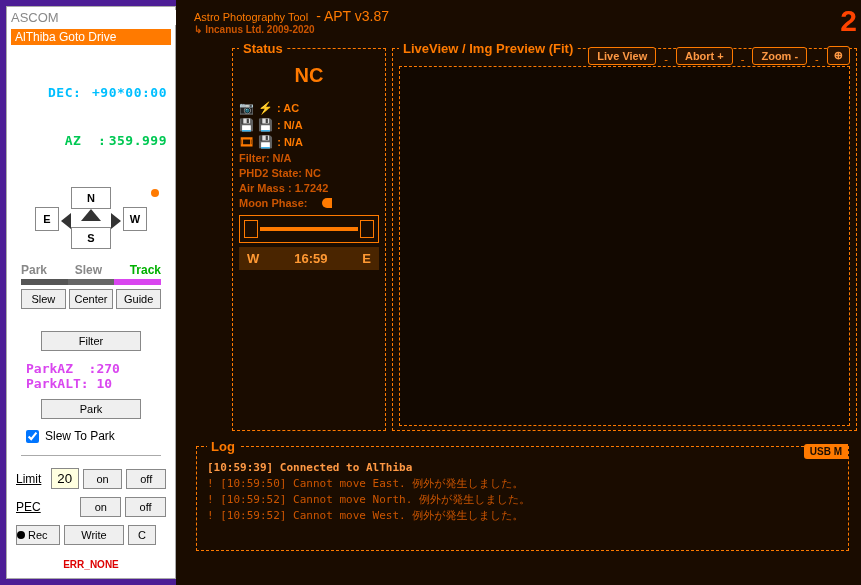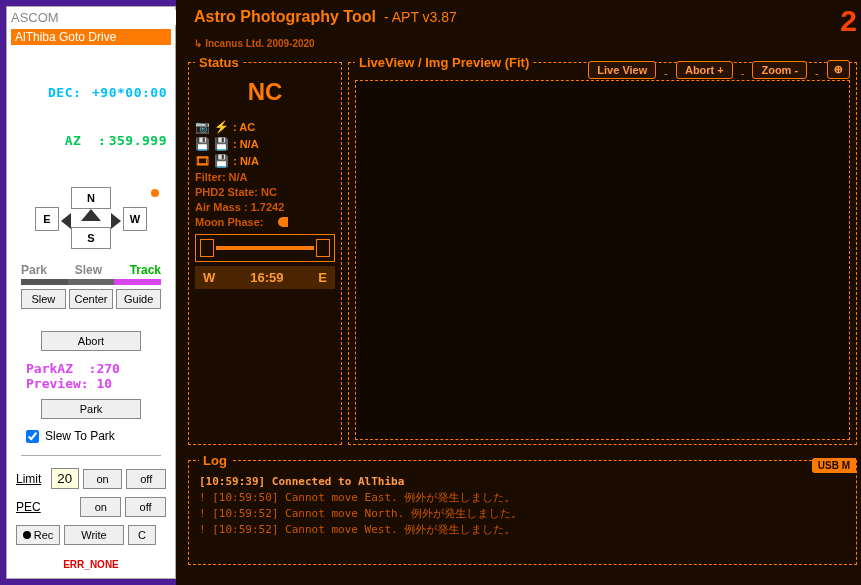--- a/index.html
+++ b/index.html
@@ -45,55 +45,55 @@
 .fullbtn { display: block; width: 100px; margin: 18px auto 4px; padding: 3px 0; }
 .parkpos { font-family: "Lucida Console", monospace; font-weight: bold; font-size: 13px; color: #d946ef; line-height: 15px; margin: 6px auto 2px; text-align: left; width:130px; white-space: pre;}
 .parkbtn { display:block; width: 100px; margin: 6px auto; padding: 3px 0; background:#efefef; border:1px solid #888; font-size:11px; cursor:pointer;}
 .chk { display:flex; align-items:center; gap:6px; margin:4px auto; width:130px; font-size:12px;}
 .hr { width: 140px; height:1px; background:#aaa; margin:8px auto; }
 
 .optrow { width: 150px; display:flex; align-items:center; gap:4px; margin:4px auto; font-size:12px;}
 .optrow .olabel { width:36px; text-decoration: underline; }
 .optrow input[type=text]{ width:28px; text-align:center; border:1px solid #888; background:#ffffe0; padding:2px;}
 .pillbtn { width:46px; text-align:center; padding:3px 0;}
-.recbtn { display:flex; align-items:center; justify-content:center; gap:3px;}
+.recbtn { display:flex; align-items:center; justify-content:flex-start; gap:3px;}
 
 .errline { width:100%; text-align:center; font-weight:bold; font-size:10px; color:#d00; margin-top:10px;}
 
 
 .main { flex: 1; background: #1a0c00; position: relative; padding: 0 0 0 8px; color: #ff7a00; }
 .apt-title { padding: 8px 10px 0; display:flex; align-items:baseline; gap:8px;}
-.apt-title .t1 { color:#ff7a00; font-size:16px; font-weight:bold;}
+.apt-title .t1 { color:#ff7a00; font-size:11px; font-weight:normal;}
 .apt-title .t2 { color:#ff7a00; font-size:14px;}
-.apt-sub { padding: 0 10px 6px; font-size: 10px; color:#cc5500; font-weight:bold;margin-top:12px;}
+.apt-sub { padding: 0 10px 6px; font-size: 10px; color:#cc5500; font-weight:bold;}
 .apt-sub::before { content:"↳ "; }
 .big2 { position:absolute; top:4px; right:4px; font-size:30px; font-weight:bold; color:#ff4400;}
 
 .panels { display:flex; gap:6px; padding: 0 4px;}
 fieldset { border:1px dashed #ff7a00; padding:6px 6px 4px; margin:0; position:relative;}
 fieldset > legend { color:#ff7a00; font-weight:bold; font-size:13px; padding:0 4px;}
-.status-panel { width: 154px; height: 390px;}
+.status-panel { width: 154px; height: 390px; margin-left: 44px;}
 .preview-panel { flex:1; height: 390px; display:flex; flex-direction:column;}
 
-.status-nc { text-align:center; font-size:24px; font-weight:bold; color:#ff7a00; margin:2px 0 14px;}
+.status-nc { text-align:center; font-size:20px; font-weight:bold; color:#ff7a00; margin:2px 0 14px;}
 .sline { display:flex; align-items:center; gap:4px; margin:3px 0; font-size:11px; color:#cc5500; font-weight:bold;}
 .sline .icon { font-size:12px; color:#ff7a00;}
 .sline .val { color:#ff7a00;}
 .slabel { font-size:11px; font-weight:bold; color:#cc5500; margin:3px 0;}
 .slider-row { margin-top:6px; border:1px solid #ff7a00; padding:4px; display:flex; align-items:center; gap:2px;}
 .slider-row .blk { width:14px; height:18px; border:1px solid #ff7a00;}
 .slider-row .bar { flex:1; height:4px; background:#ff7a00; position:relative;}
 .wze { background:#4a2500; margin-top:4px; display:flex; justify-content:space-between; padding:4px 8px; color:#ff9933; font-weight:bold; font-size:13px;}
 
 .preview-head { position:absolute; top:-10px; right:6px; display:flex; gap:8px; align-items:flex-end;}
 .pvbtn { background:#2a1200; color:#ff9944; border:1px solid #ff7a00; border-radius:3px; font-size:11px; padding:2px 8px; cursor:pointer; font-weight:bold;}
 .pvbtn.icon { padding:2px 6px;}
 .preview-body { flex:1; margin-top:4px; border:1px dashed #ff7a00; background:#120800;}
 
-.log-panel { margin: 8px 4px 0; border:1px dashed #ff7a00; padding:6px 10px 14px; position:relative; height: 112px;}
+.log-panel { margin: 8px 12px 0; border:1px dashed #ff7a00; padding:6px 10px 14px; position:relative; height: 112px;}
 .log-panel legend { color:#ff7a00; font-weight:bold; font-size:13px; padding:0 4px;}
 .usb-badge { position:absolute; top:-10px; right:0; background:#ff7a00; color:#1a0c00; font-weight:bold; font-size:10px; padding:2px 6px; border-radius:3px 0 0 3px;}
 .logline { font-family:"Lucida Console",monospace; font-size:11px; line-height:16px;}
 .logline.ok { color:#ff9944;font-weight:bold;}
 .logline.warn { color:#cc5500;}
 </style>
 </head>
 <body>
 
 <div class="app">
@@ -131,24 +131,24 @@
         <div class="g2"></div>
         <div class="g3"></div>
       </div>
 
     <div class="btnrow">
       <button>Slew</button>
       <button>Center</button>
       <button>Guide</button>
     </div>
 
-    <button class="fullbtn">Abort</button>
+    <button class="fullbtn">Filter</button>
 
     <div class="parkpos"><span>ParkAZ  :</span><span>270</span>
-<span>Preview:</span><span> 10</span></div>
+<span>ParkALT:</span><span> 10</span></div>
 
     <button class="parkbtn">Park</button>
 
     <label class="chk">
       <input type="checkbox" checked="" style="">
       <span>Slew To Park</span>
     </label>
 
     <div class="hr"></div>
 

